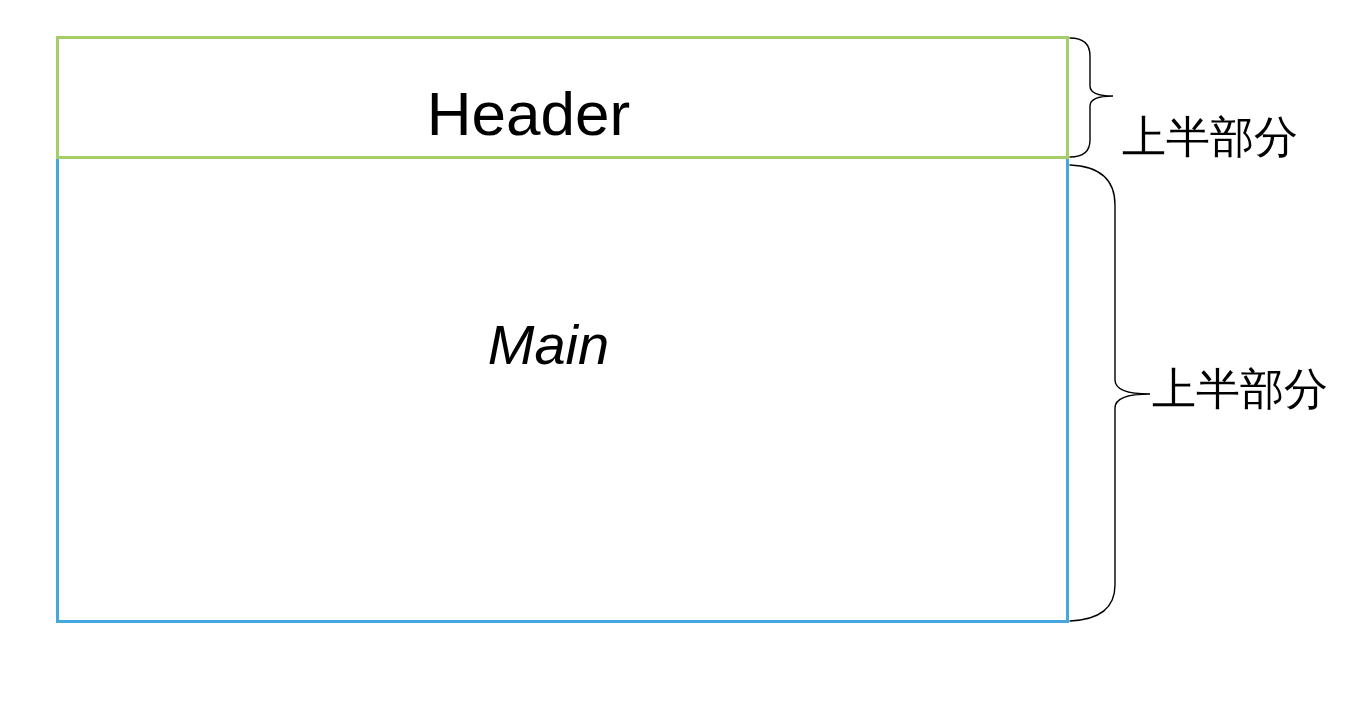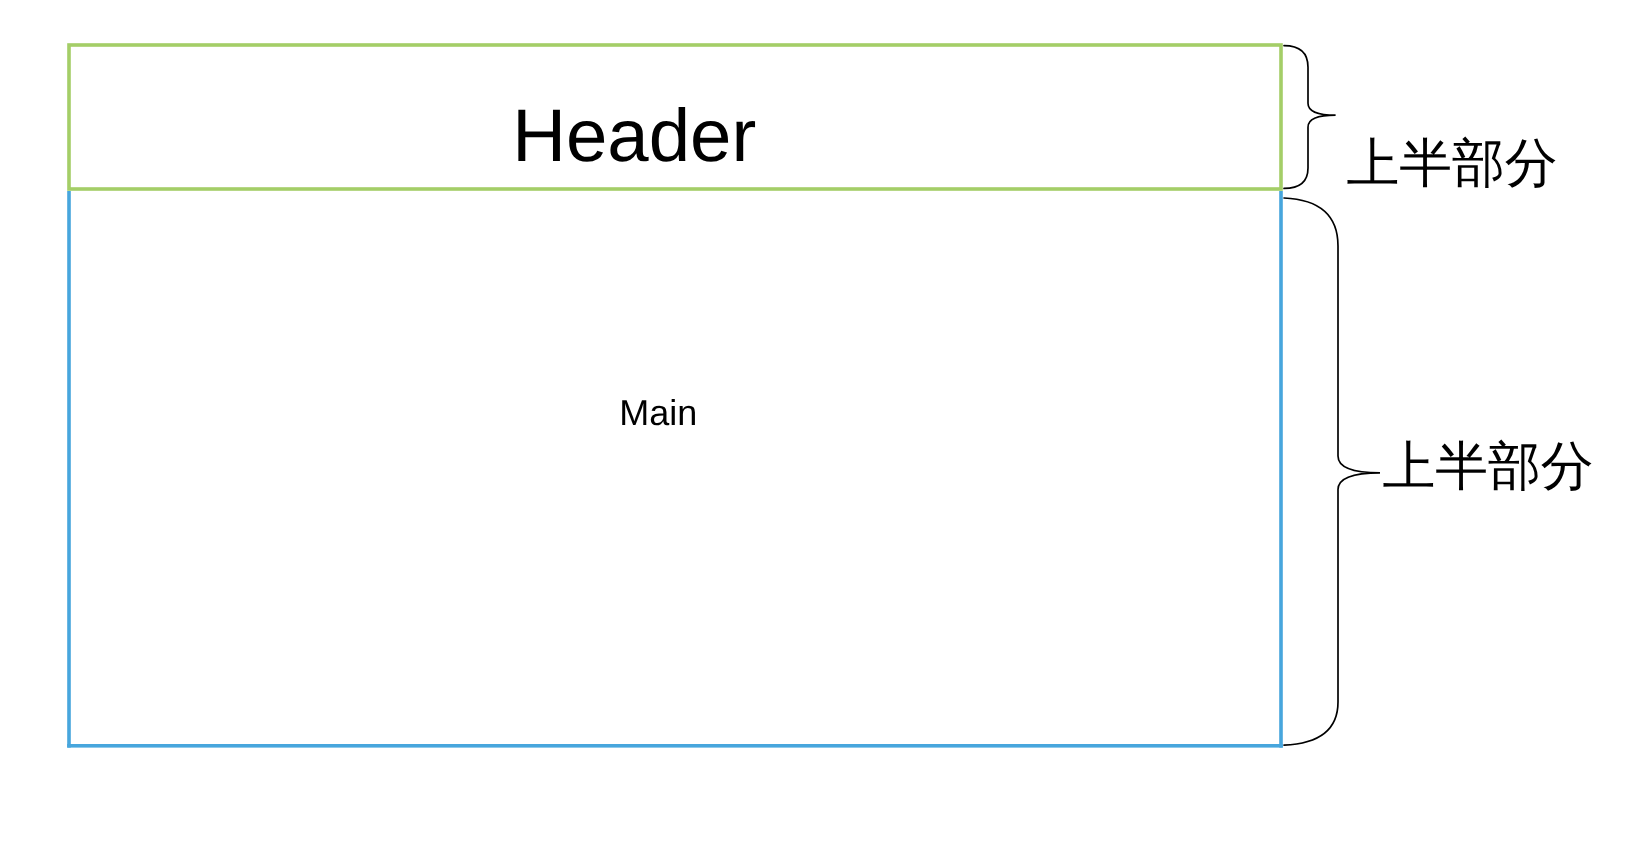--- a/index.html
+++ b/index.html
@@ -42,24 +42,25 @@
     z-index: 1;
   }
   .header-label {
     font-size: 62px;
     line-height: 1;
     transform: translate(-34px, 0);
     white-space: nowrap;
     margin-top: 32px;
   }
   .main-label {
-    font-size: 30px;
+    font-size: 56px;
     line-height: 1;
     transform: translate(-14px, -45px);
     white-space: nowrap;
+    font-style: italic;
   }
   .brace-svg {
     position: absolute;
     left: 0;
     top: 0;
     width: 1366px;
     height: 706px;
     z-index: 3;
     pointer-events: none;
   }

